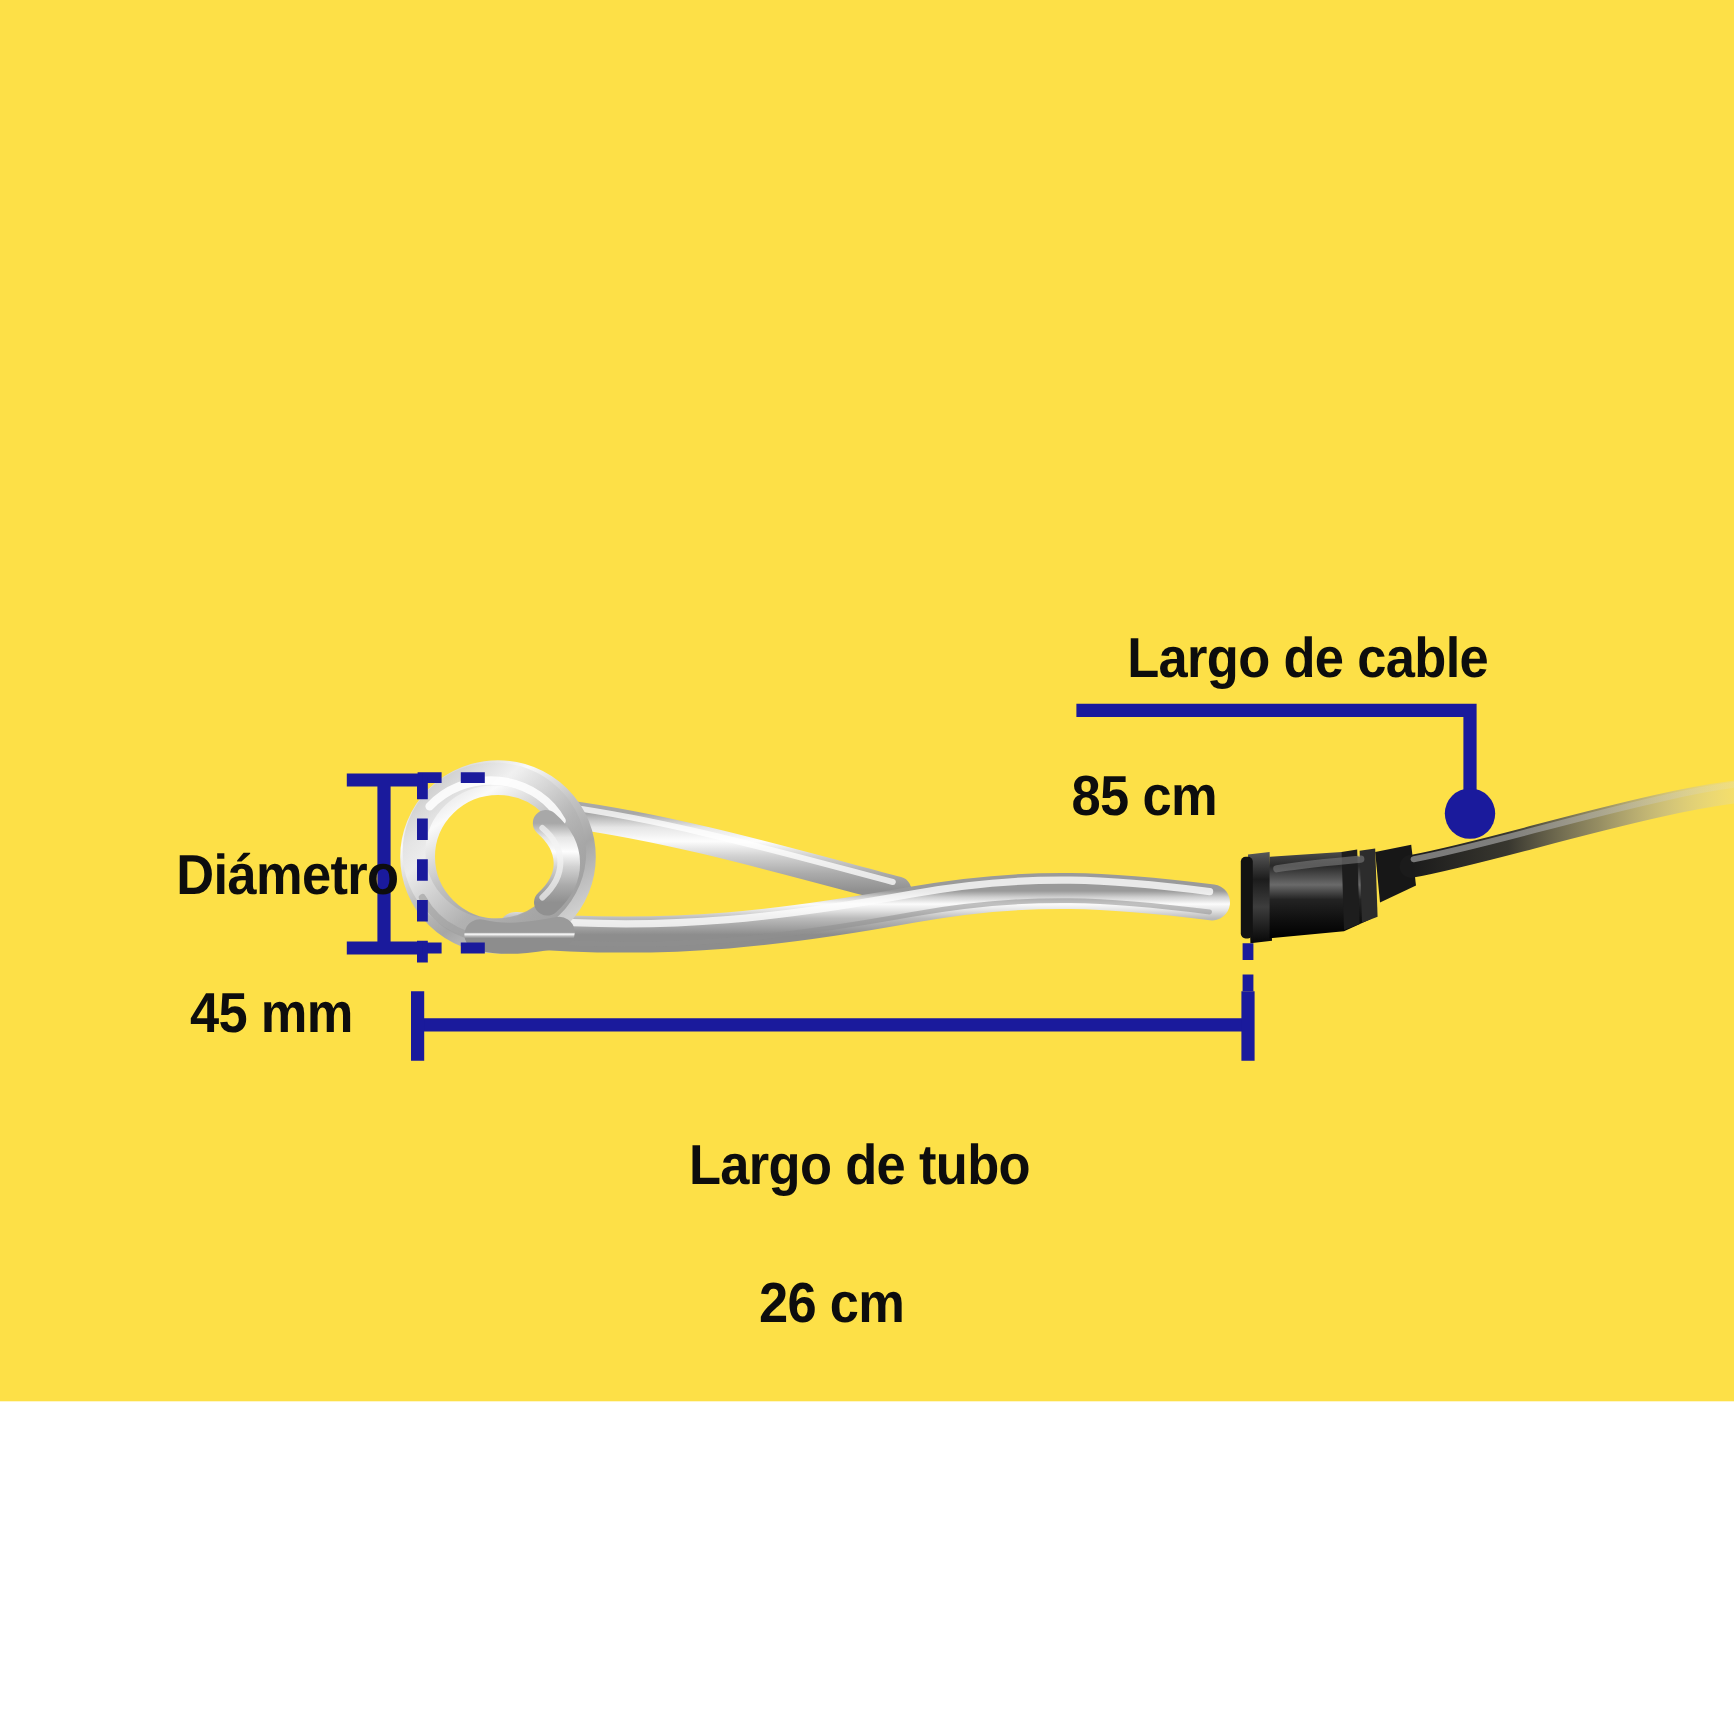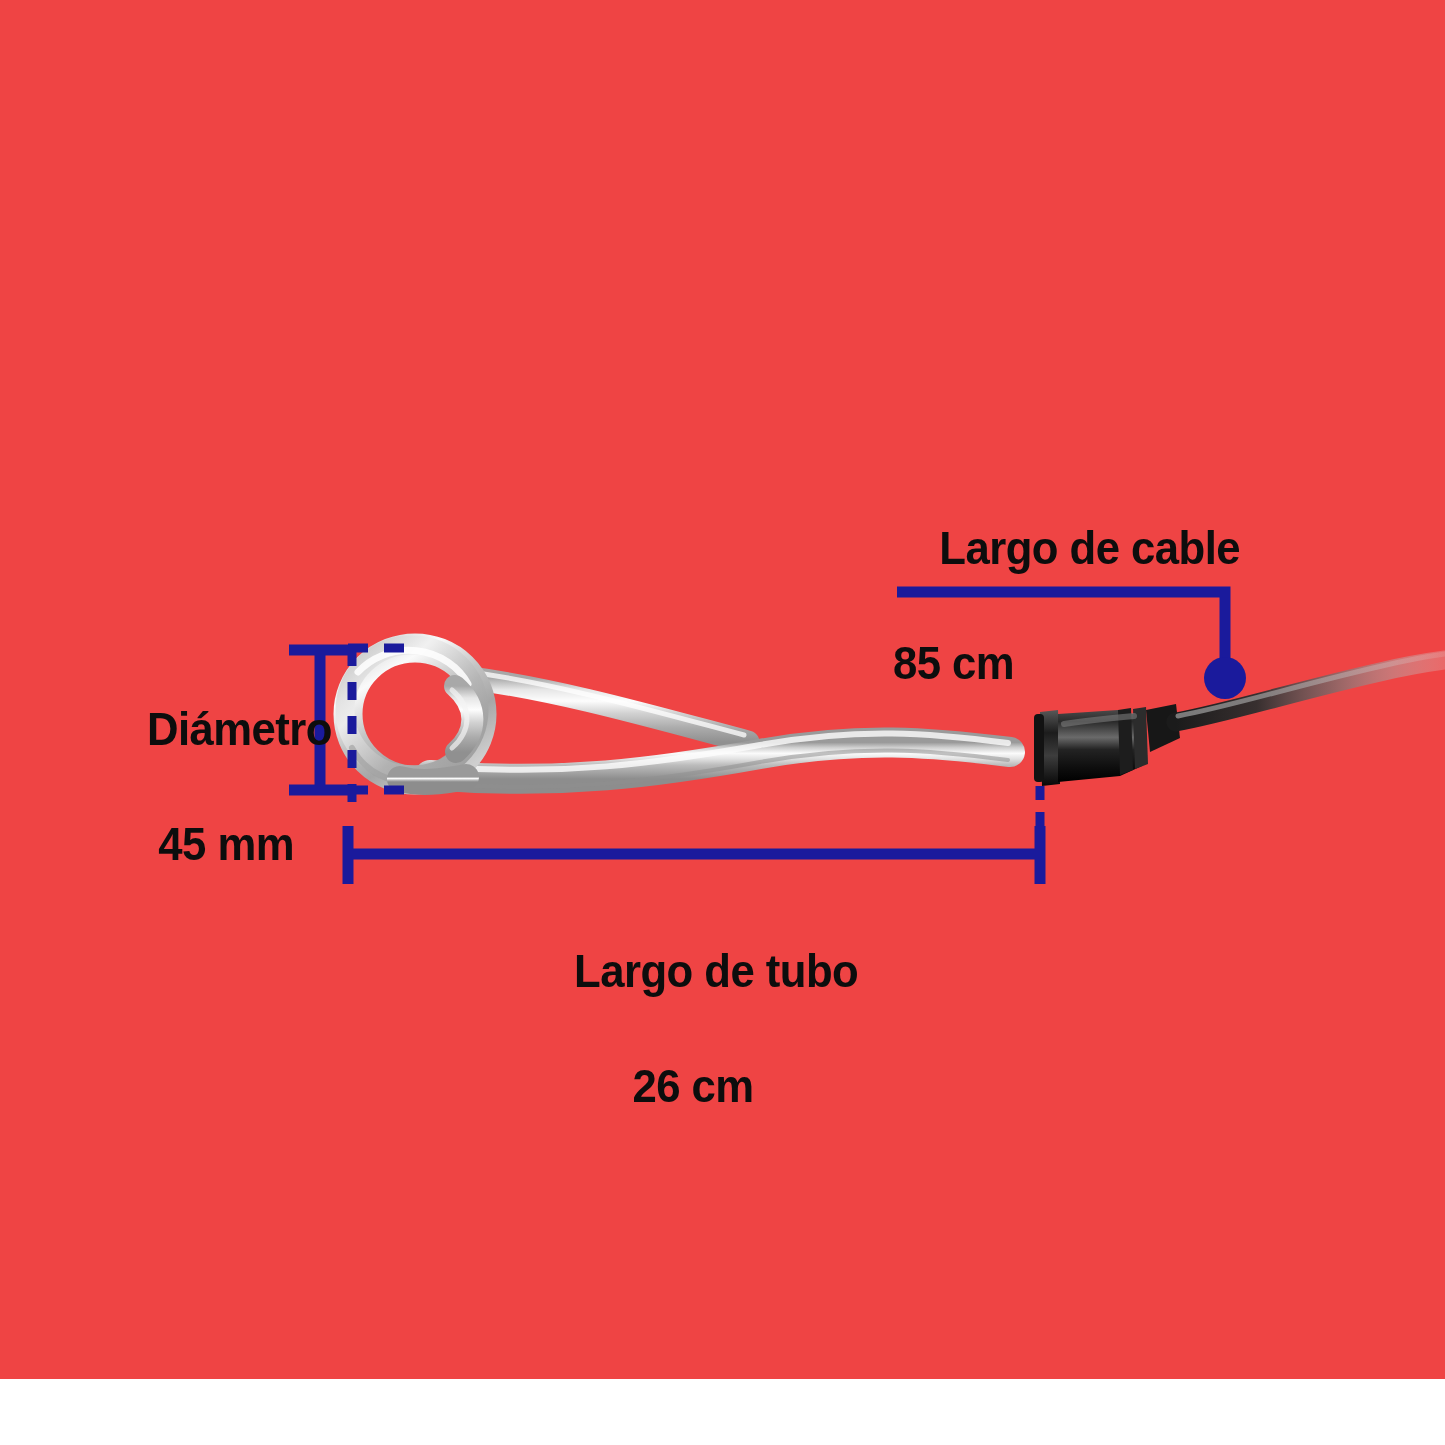--- a/index.html
+++ b/index.html
@@ -7,22 +7,22 @@
     margin: 0;
     padding: 0;
     background: #ffffff;
   }
   body {
     font-family: "Liberation Sans", sans-serif;
   }
   #stage {
     position: relative;
     width: 1445px;
-    height: 1379px;
-    background: #ef4444;
+    height: 1168px;
+    background: #fde047;
     overflow: hidden;
   }
   #stage svg.layer {
     position: absolute;
     left: 0;
     top: 0;
     width: 1445px;
     height: 1445px;
   }
   .anno-text {

